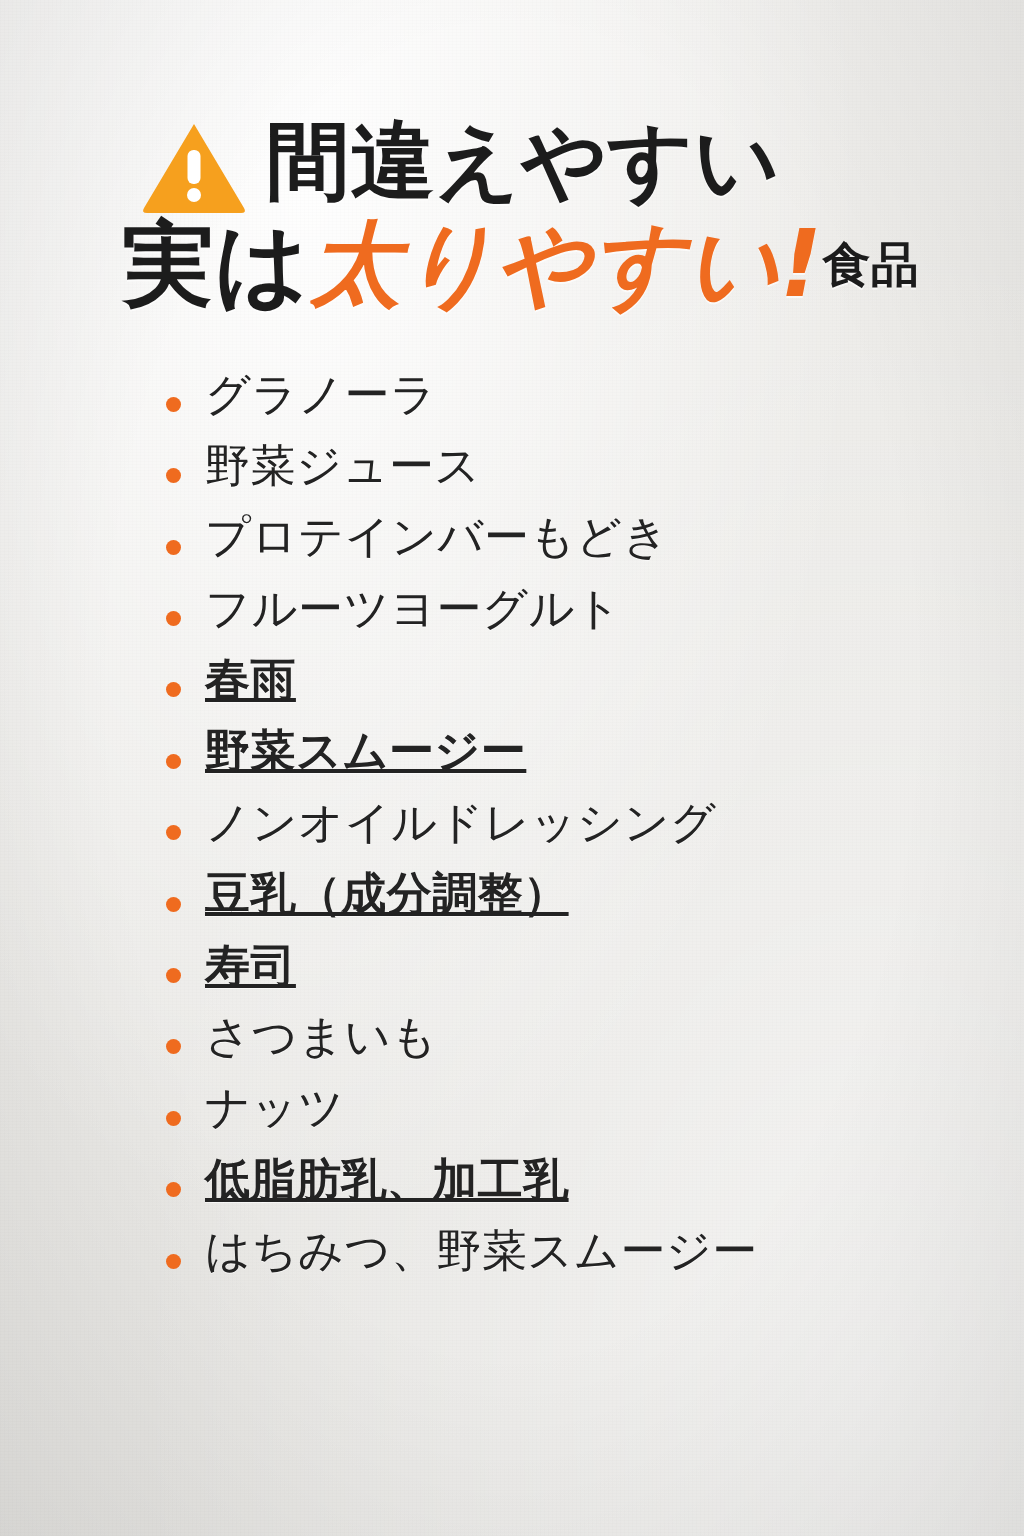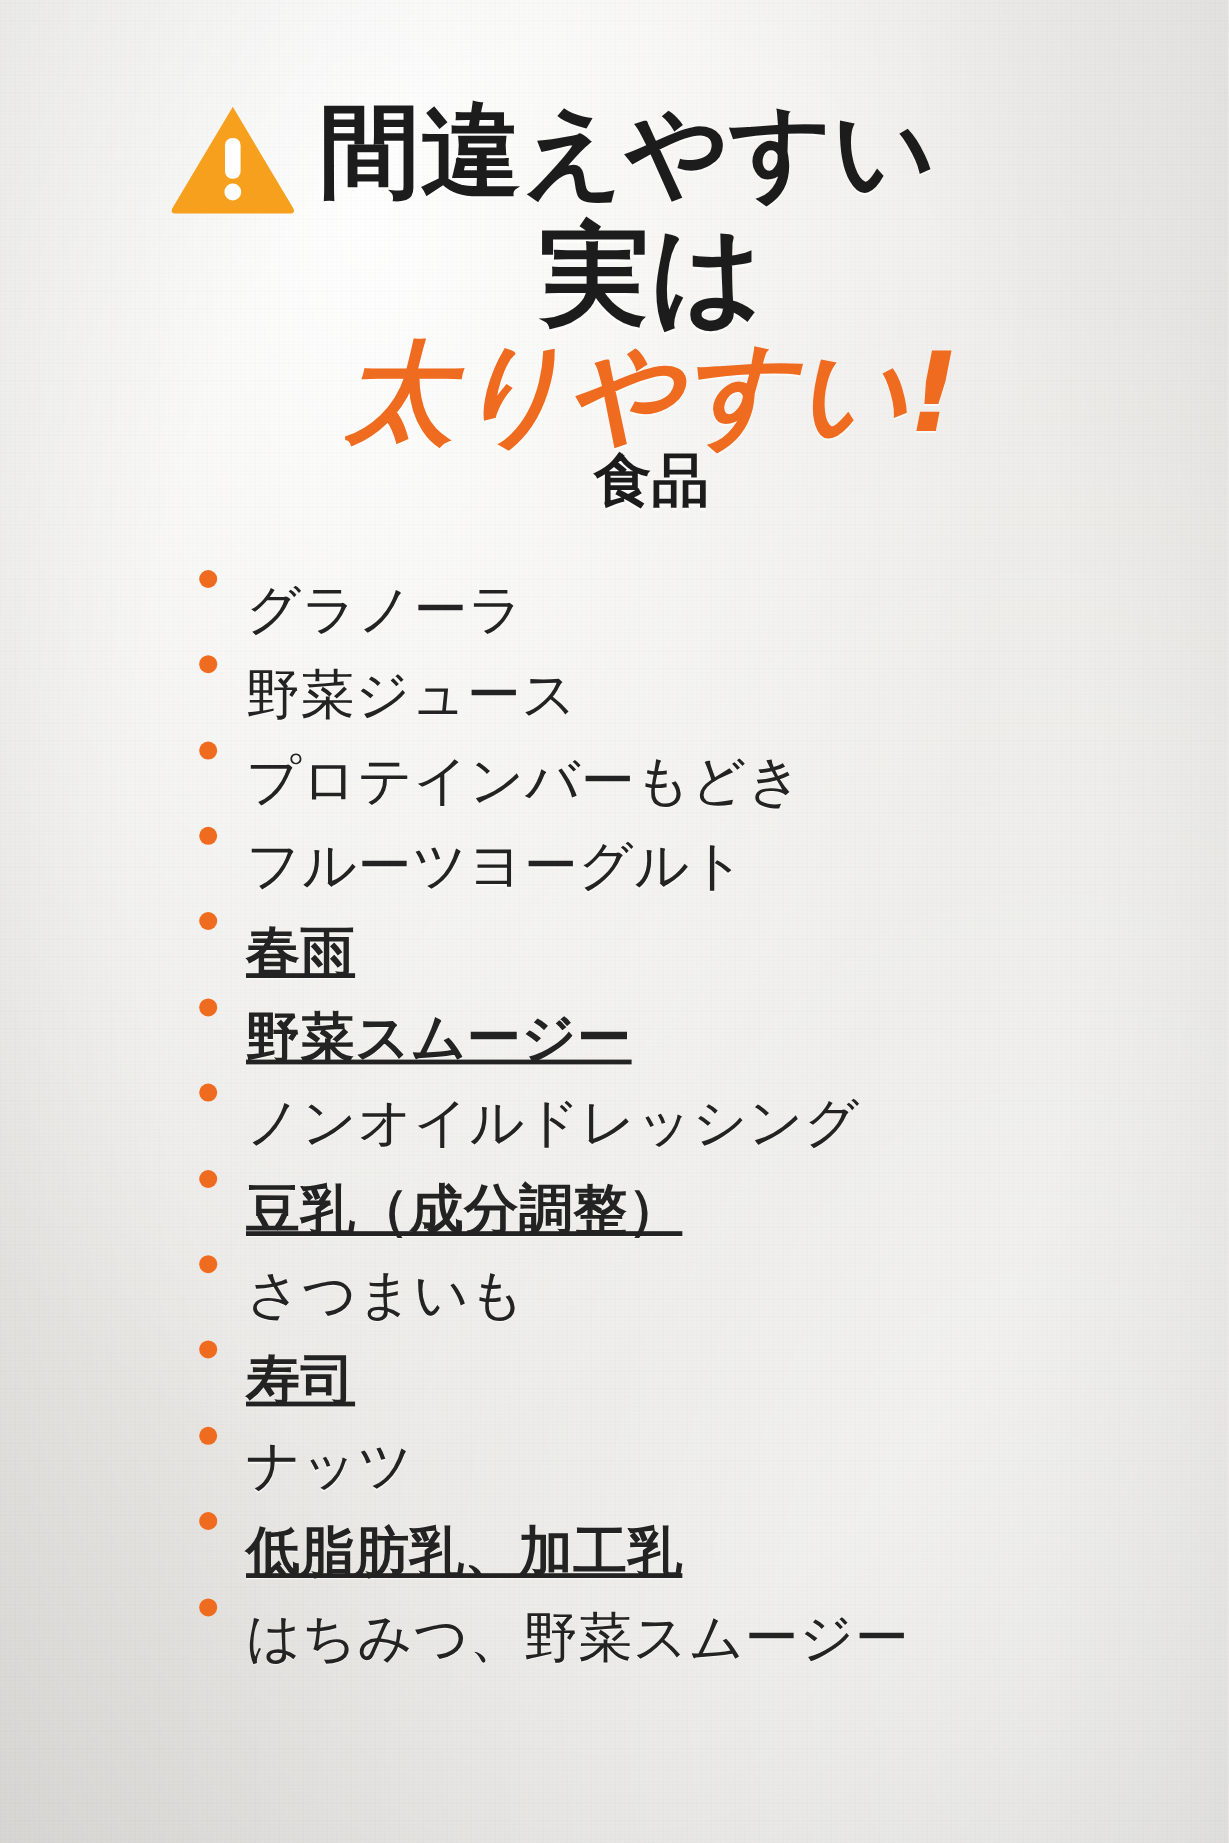--- a/index.html
+++ b/index.html
@@ -39,42 +39,41 @@
   .vignette {
     position: absolute;
     inset: 0;
     pointer-events: none;
     background: radial-gradient(ellipse at 50% 45%, rgba(0,0,0,0) 55%, rgba(0,0,0,0.07) 100%);
   }
 
   .content {
     position: relative;
     z-index: 3;
-    padding: 79px 60px 0 60px;
+    padding: 114px 60px 0 60px;
   }
 
   
   .headline {
     margin: 0 0 56px 0;
   }
   .headline-line {
     display: flex;
     align-items: center;
     white-space: nowrap;
     line-height: 1.06;
   }
   .headline-line-1 {
     justify-content: flex-start;
     padding-left: 80px;
   }
   .headline-line-2 {
     justify-content: flex-start;
     padding-left: 62px;
     margin-top: 6px;
-    flex-direction: column;
   }
 
   .warn-icon {
     display: inline-block;
     width: 108px;
     height: 96px;
     margin-right: 18px;
     flex: 0 0 auto;
     position: relative;
     top: 4px;
@@ -100,21 +99,21 @@
   }
 
   
   .food-list {
     list-style: none;
     margin: 0;
     padding: 0 0 0 106px;
   }
   .food-item {
     display: flex;
-    align-items: flex-start;
+    align-items: flex-end;
     margin-bottom: 21px;
   }
   .bullet {
     flex: 0 0 auto;
     width: 15px;
     height: 15px;
     border-radius: 50%;
     background: #ef6b1f;
     margin-right: 24px;
     position: relative;
@@ -189,25 +188,25 @@
       <li class="food-item">
         <span class="bullet"></span>
         <span class="item-label">ノンオイルドレッシング</span>
       </li>
       <li class="food-item">
         <span class="bullet"></span>
         <span class="item-label bold">豆乳（成分調整）</span>
       </li>
       <li class="food-item">
         <span class="bullet"></span>
+        <span class="item-label bold">寿司</span>
+      </li>
+      <li class="food-item">
+        <span class="bullet"></span>
         <span class="item-label">さつまいも</span>
-      </li>
-      <li class="food-item">
-        <span class="bullet"></span>
-        <span class="item-label bold">寿司</span>
       </li>
       <li class="food-item">
         <span class="bullet"></span>
         <span class="item-label">ナッツ</span>
       </li>
       <li class="food-item">
         <span class="bullet"></span>
         <span class="item-label bold">低脂肪乳、加工乳</span>
       </li>
       <li class="food-item">

